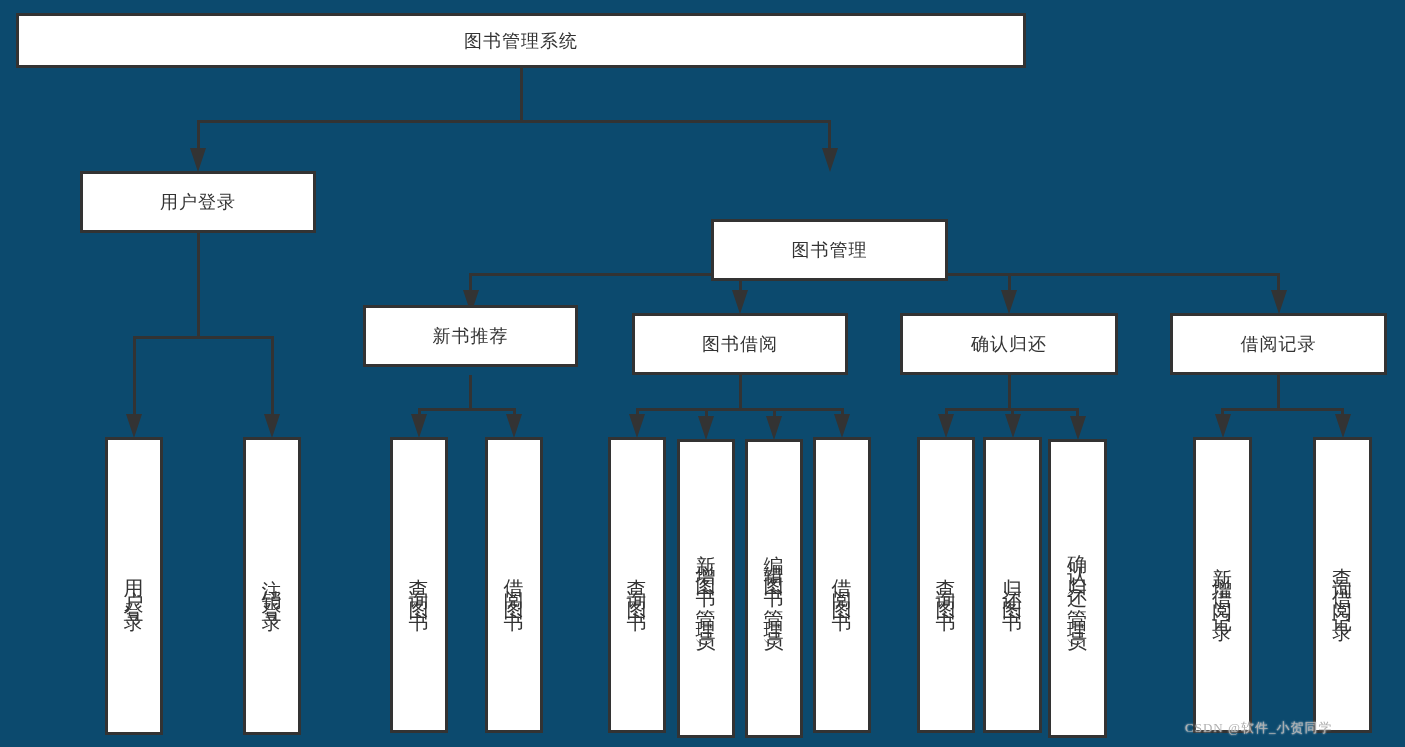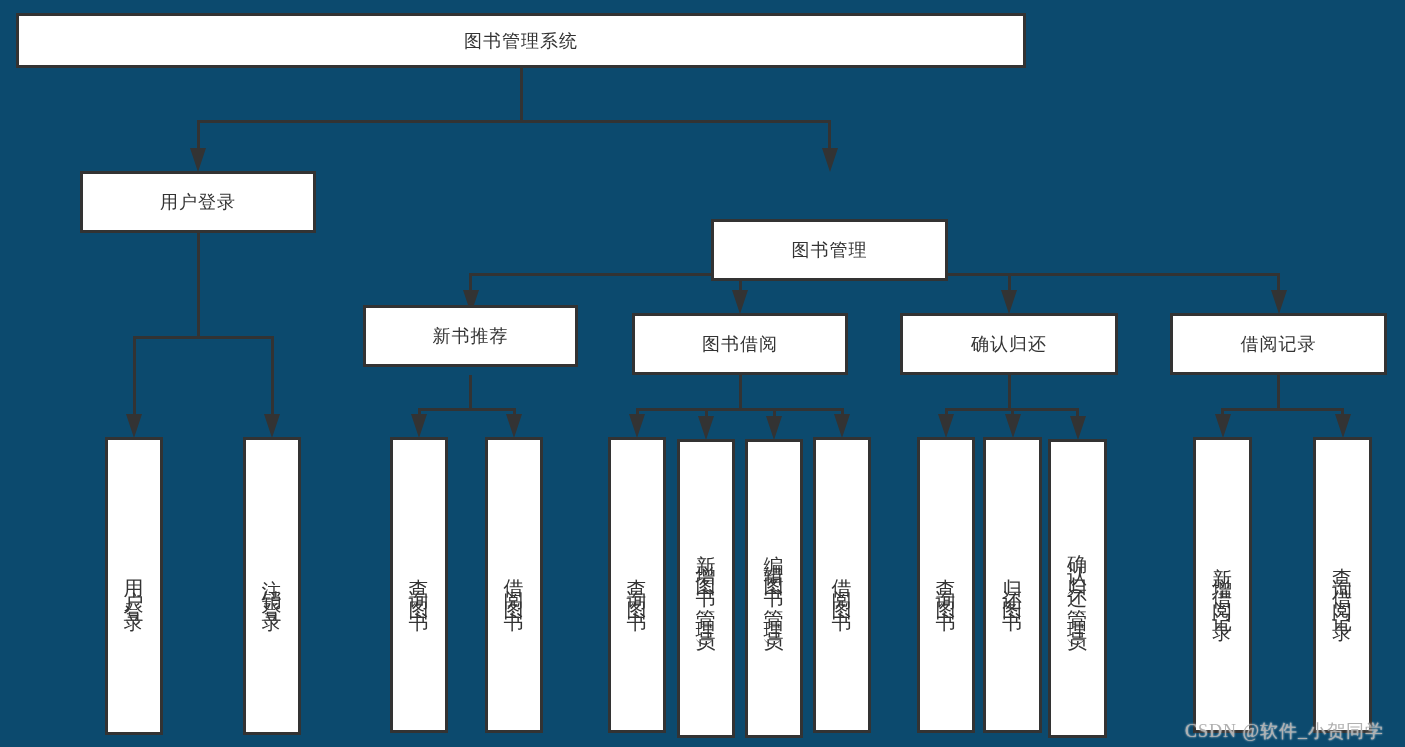--- a/index.html
+++ b/index.html
@@ -45,21 +45,21 @@
     position: absolute;
     width: 0;
     height: 0;
     border-left: 8px solid transparent;
     border-right: 8px solid transparent;
     border-top: 24px solid #333333;
   }
   .watermark {
     position: absolute;
     color: #b0b0b0;
-    font-size: 18px;
+    font-size: 13px;
     white-space: nowrap;
     text-shadow: 0 0 2px #ffffff;
     letter-spacing: 1px;
   }
 </style>
 </head>
 <body>
 
 <div class="canvas">
   <div id="edges-layer">

